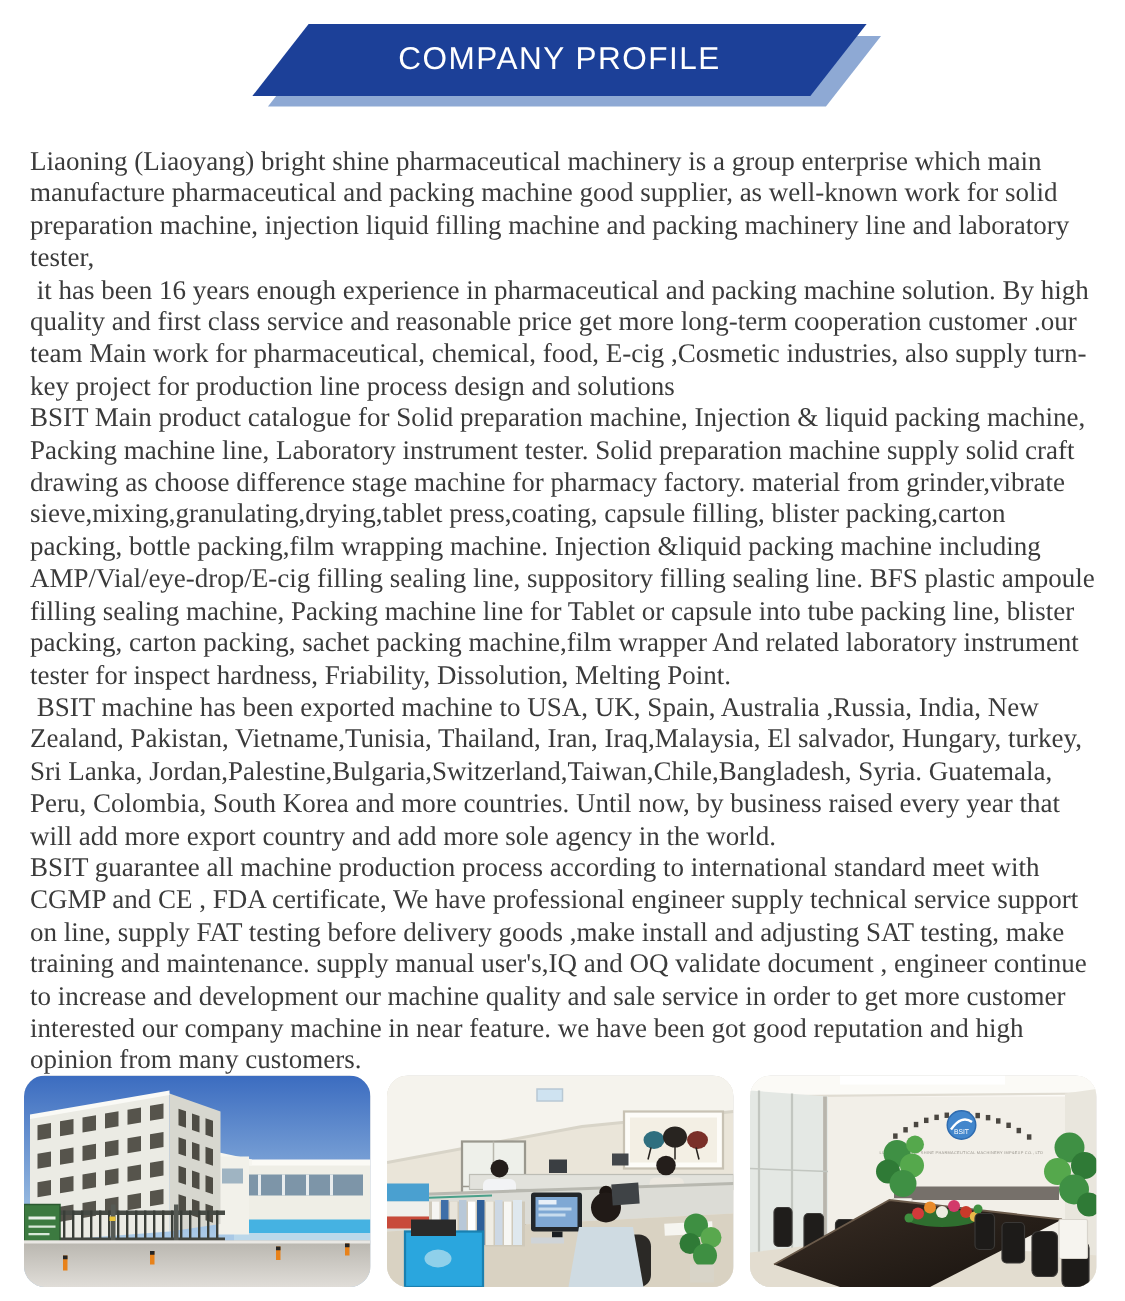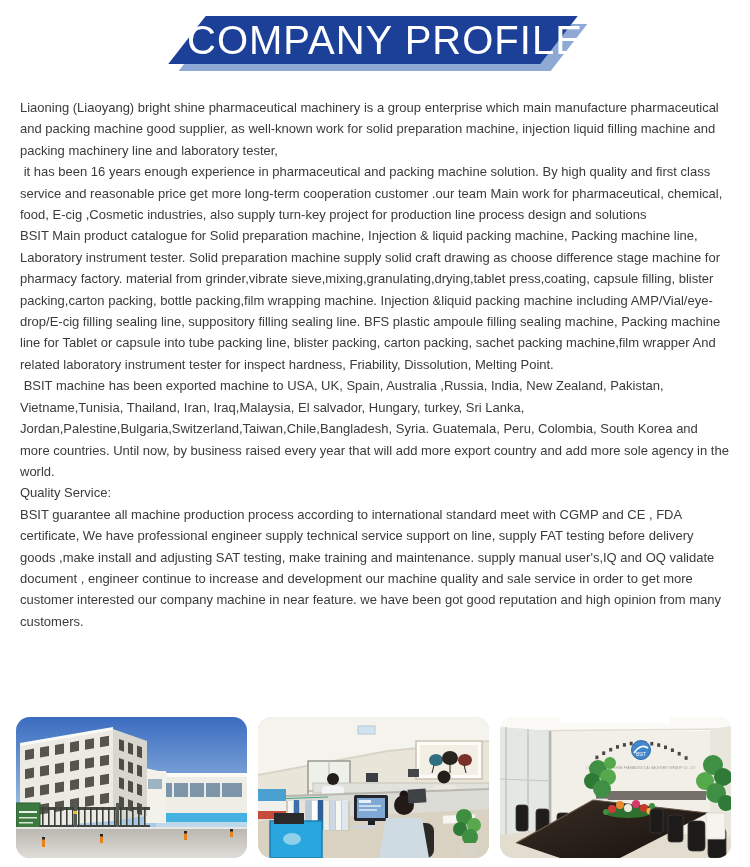--- a/index.html
+++ b/index.html
@@ -11,26 +11,26 @@
   .banner-shadow {
     position:absolute; left:197px; top:24px; width:372px; height:47px;
     background:#8ea9d4; transform:skewX(-38deg);
   }
   .banner-main {
     position:absolute; left:187px; top:16px; width:372px; height:48px;
     background:#1c4098; transform:skewX(-38deg);
   }
   .banner-title {
     position:absolute; left:187px; top:16px; width:372px; height:48px; margin:0;
-    color:#ffffff; font-size:40px; font-weight:400; letter-spacing:1px;
+    color:#ffffff; font-size:21px; font-weight:400; letter-spacing:1px;
     text-align:center; line-height:48px; white-space:nowrap;
   }
 
   
-  .profile-text { padding:4px 20px 0 20px; color:#3b3b3b; font-size:13px; line-height:21.4px; }
+  .profile-text { padding:4px 20px 0 20px; color:#3b3b3b; font-size:18px; line-height:21.4px;font-family:Liberation Serif, serif; }
   .para { margin:0; white-space:pre-wrap; }
 
   
   .photo-row { position:absolute; left:0; top:717px; width:750px; box-sizing:border-box;
                display:flex; gap:11px; padding:0 16px; }
   .photo { margin:0; width:231px; height:141px; border-radius:14px; overflow:hidden;
            flex:0 0 auto; background:#dddddd; }
   .photo svg { display:block; width:100%; height:100%; }
 </style>
 </head>
@@ -42,21 +42,20 @@
     <div class="banner-shadow"></div>
     <div class="banner-main"></div>
     <h1 class="banner-title">COMPANY PROFILE</h1>
   </header>
 
   <main class="profile-text">
     <p class="para">Liaoning (Liaoyang) bright shine pharmaceutical machinery is a group enterprise which main manufacture pharmaceutical and packing machine good supplier, as well-known work for solid preparation machine, injection liquid filling machine and packing machinery line and laboratory tester,</p>
     <p class="para"> it has been 16 years enough experience in pharmaceutical and packing machine solution. By high quality and first class service and reasonable price get more long-term cooperation customer .our team Main work for pharmaceutical, chemical, food, E-cig ,Cosmetic industries, also supply turn-key project for production line process design and solutions</p>
     <p class="para">BSIT Main product catalogue for Solid preparation machine, Injection &amp; liquid packing machine, Packing machine line, Laboratory instrument tester. Solid preparation machine supply solid craft drawing as choose difference stage machine for pharmacy factory. material from grinder,vibrate sieve,mixing,granulating,drying,tablet press,coating, capsule filling, blister packing,carton packing, bottle packing,film wrapping machine. Injection &amp;liquid packing machine including AMP/Vial/eye-drop/E-cig filling sealing line, suppository filling sealing line. BFS plastic ampoule filling sealing machine, Packing machine line for Tablet or capsule into tube packing line, blister packing, carton packing, sachet packing machine,film wrapper And related laboratory instrument tester for inspect hardness, Friability, Dissolution, Melting Point.</p>
     <p class="para"> BSIT machine has been exported machine to USA, UK, Spain, Australia ,Russia, India, New Zealand, Pakistan, Vietname,Tunisia, Thailand, Iran, Iraq,Malaysia, El salvador, Hungary, turkey, Sri Lanka, Jordan,Palestine,Bulgaria,Switzerland,Taiwan,Chile,Bangladesh, Syria. Guatemala, Peru, Colombia, South Korea and more countries. Until now, by business raised every year that will add more export country and add more sole agency in the world.</p>
-    <p class="para">Quality Service:</p>
     <p class="para">BSIT guarantee all machine production process according to international standard meet with CGMP and CE , FDA certificate, We have professional engineer supply technical service support on line, supply FAT testing before delivery goods ,make install and adjusting SAT testing, make training and maintenance. supply manual user's,IQ and OQ validate document , engineer continue to increase and development our machine quality and sale service in order to get more customer interested our company machine in near feature. we have been got good reputation and high opinion from many customers.</p>
   </main>
 
   <footer class="photo-row">
 
     <figure class="photo">
       <svg viewBox="0 0 231 141" preserveAspectRatio="none">
         <defs>
           <linearGradient id="skyg" x1="0" y1="0" x2="0" y2="1">
             <stop offset="0" stop-color="#3b6cc0"></stop>

